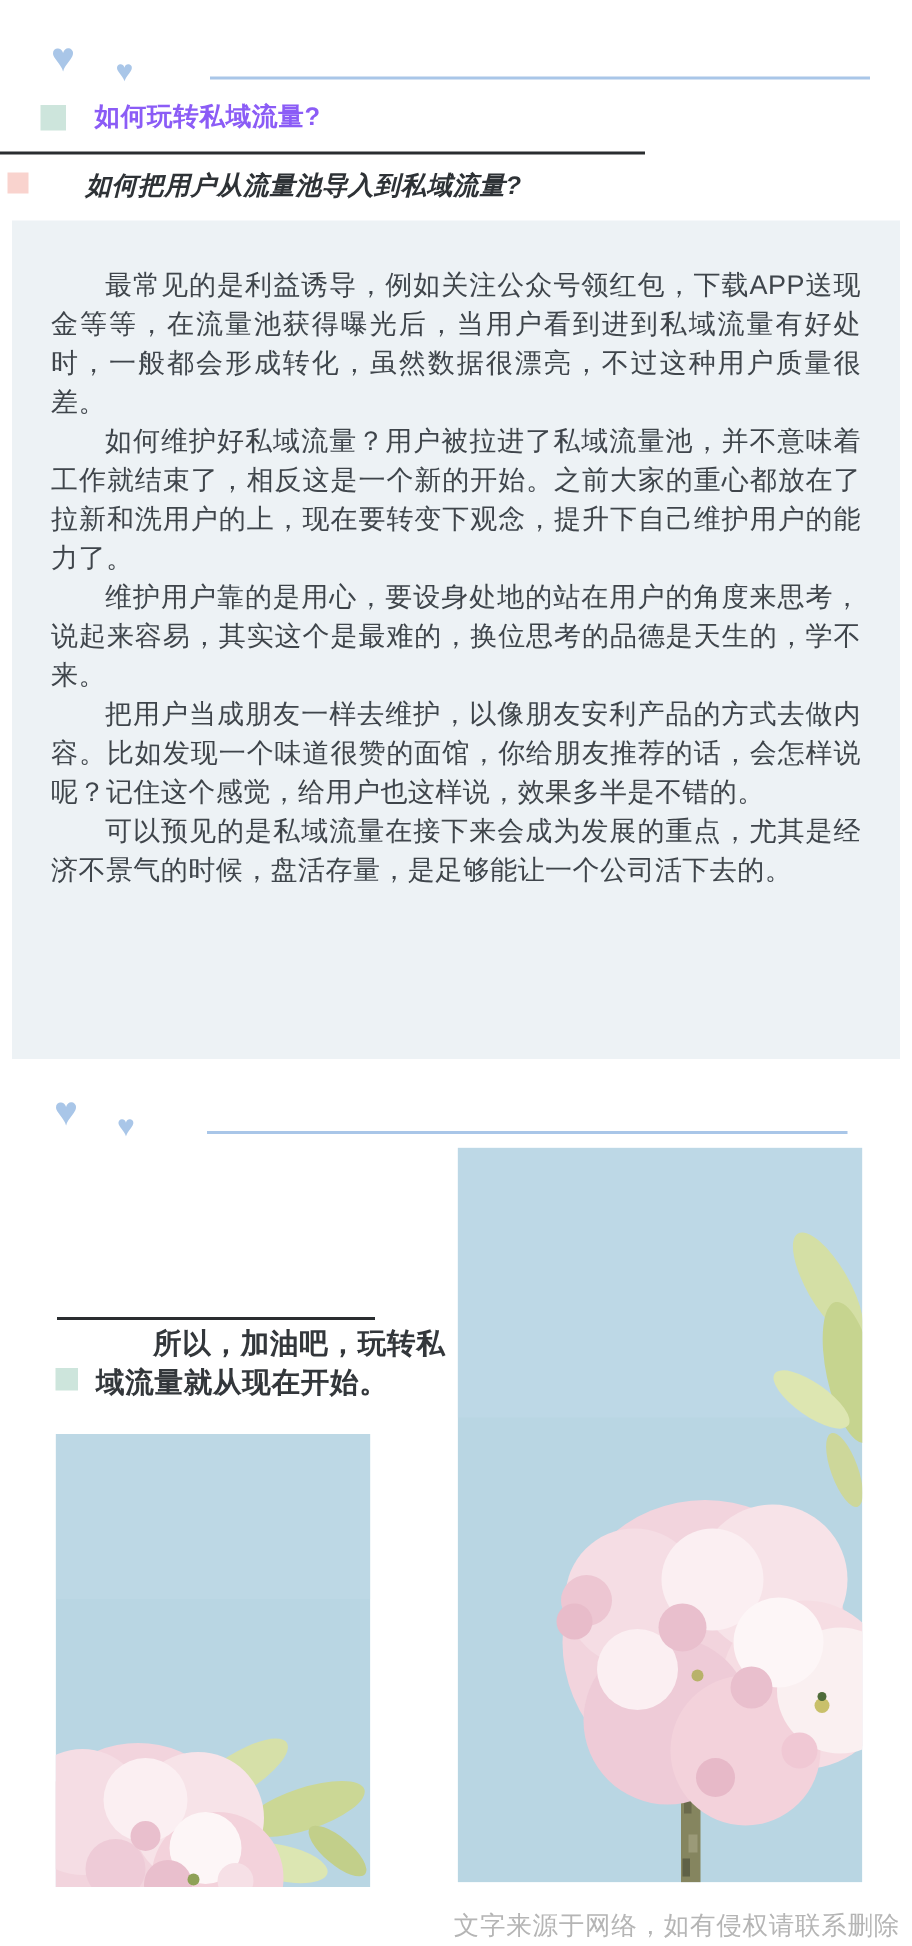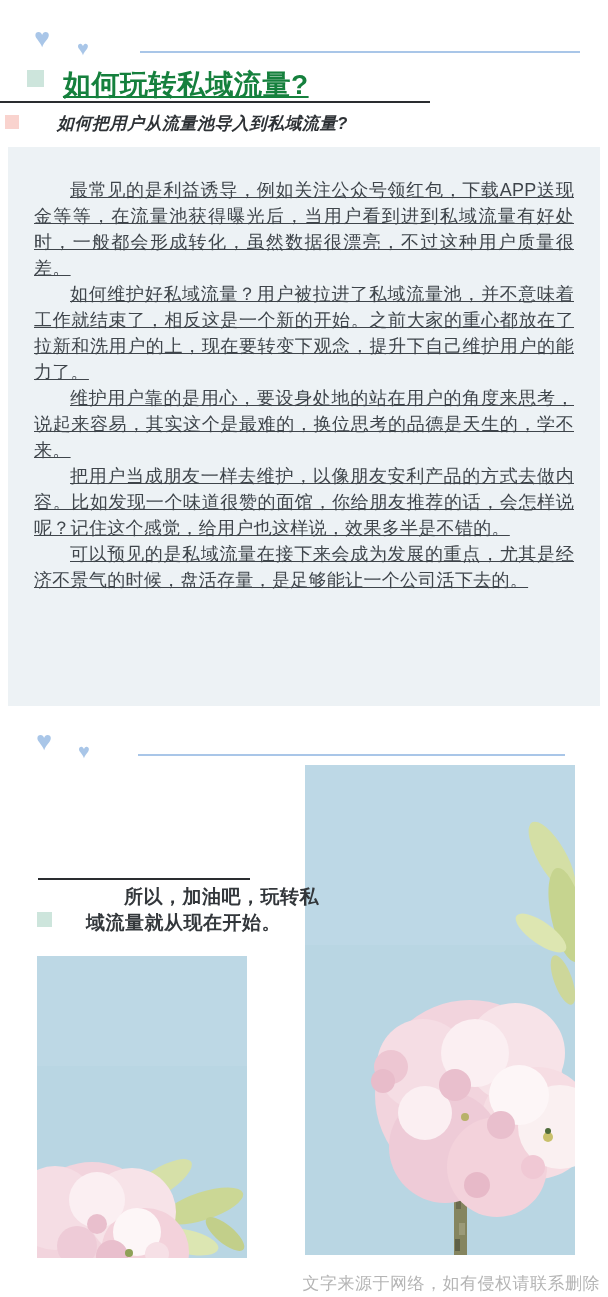--- a/index.html
+++ b/index.html
@@ -16,31 +16,31 @@
   
   .rule-blue{height:2px;background:#a9c6e8;}
   
   .rule-dark{height:2px;background:#2a2d30;}
   
   .sq{display:block;}
   .sq-green{width:17px;height:17px;background:#cde5dc;}
   .sq-pink{width:14px;height:14px;background:#f9d3ce;}
   .sq-green-sm{width:15px;height:15px;background:#cde5dc;}
   
-  .title-main{font-size:28px;font-weight:bold;color:#15803d;letter-spacing:.5px;text-decoration:underline;}
+  .title-main{font-size:17px;font-weight:bold;color:#8b5cf6;letter-spacing:.5px;}
   .title-sub{font-size:17px;font-weight:bold;color:#2e3236;letter-spacing:.5px;}
   .headline2{font-size:19px;font-weight:bold;color:#33373b;line-height:26px;letter-spacing:.5px;}
   
   .content-box{
     left:8px;top:147px;width:592px;height:559px;background:#edf2f5;
     box-sizing:border-box;padding:30px 26px 0 26px;
   }
   .content-box p{
     margin:0;font-size:18px;line-height:26px;color:#3f454b;
-    text-indent:2em;text-align:justify;letter-spacing:.3px;text-decoration:underline;
+    text-indent:2em;text-align:justify;letter-spacing:.3px;
   }
   .footer-note{font-size:17px;color:#b5b5b5;letter-spacing:.5px;}
   .photo{display:block;overflow:hidden;}
   .photo svg{display:block;}
 </style>
 </head>
 <body>
 
 <div class="page">
 
@@ -105,21 +105,21 @@
         <circle cx="78" cy="316" r="12" fill="#e8bcca"></circle>
         <circle cx="160" cy="352" r="4" fill="#b8b26a"></circle>
         <circle cx="243" cy="372" r="5" fill="#c9c06b"></circle>
         <circle cx="243" cy="366" r="3" fill="#4e6b3a"></circle>
       </g>
     </svg>
   </div>
 
   <div class="abs rule-dark" style="left:38px;top:878px;width:212px;"></div>
   <span class="abs sq sq-green-sm" style="left:37px;top:912px;"></span>
-  <div class="abs headline2" style="left:64px;top:884px;width:234px;text-indent:2em;margin-left:22px;">所以，加油吧，玩转私域流量就从现在开始。</div>
+  <div class="abs headline2" style="left:64px;top:884px;width:234px;text-indent:2em;">所以，加油吧，玩转私域流量就从现在开始。</div>
 
   <div class="abs photo" style="left:37px;top:956px;width:210px;height:302px;">
     <svg width="210" height="302" viewBox="0 0 210 302" xmlns="http://www.w3.org/2000/svg">
       <rect x="0" y="0" width="210" height="302" fill="#b9d6e3"></rect>
       <rect x="0" y="0" width="210" height="110" fill="#c3dce8" opacity="0.4"></rect>
       <g>
         <ellipse cx="122" cy="226" rx="38" ry="13" fill="#d6e0a8" transform="rotate(-32 122 226)"></ellipse>
         <ellipse cx="166" cy="250" rx="42" ry="14" fill="#cbd795" transform="rotate(-18 166 250)"></ellipse>
         <ellipse cx="150" cy="286" rx="32" ry="12" fill="#dce6b2" transform="rotate(12 150 286)"></ellipse>
         <ellipse cx="188" cy="278" rx="24" ry="9" fill="#c2cf8a" transform="rotate(40 188 278)"></ellipse>

